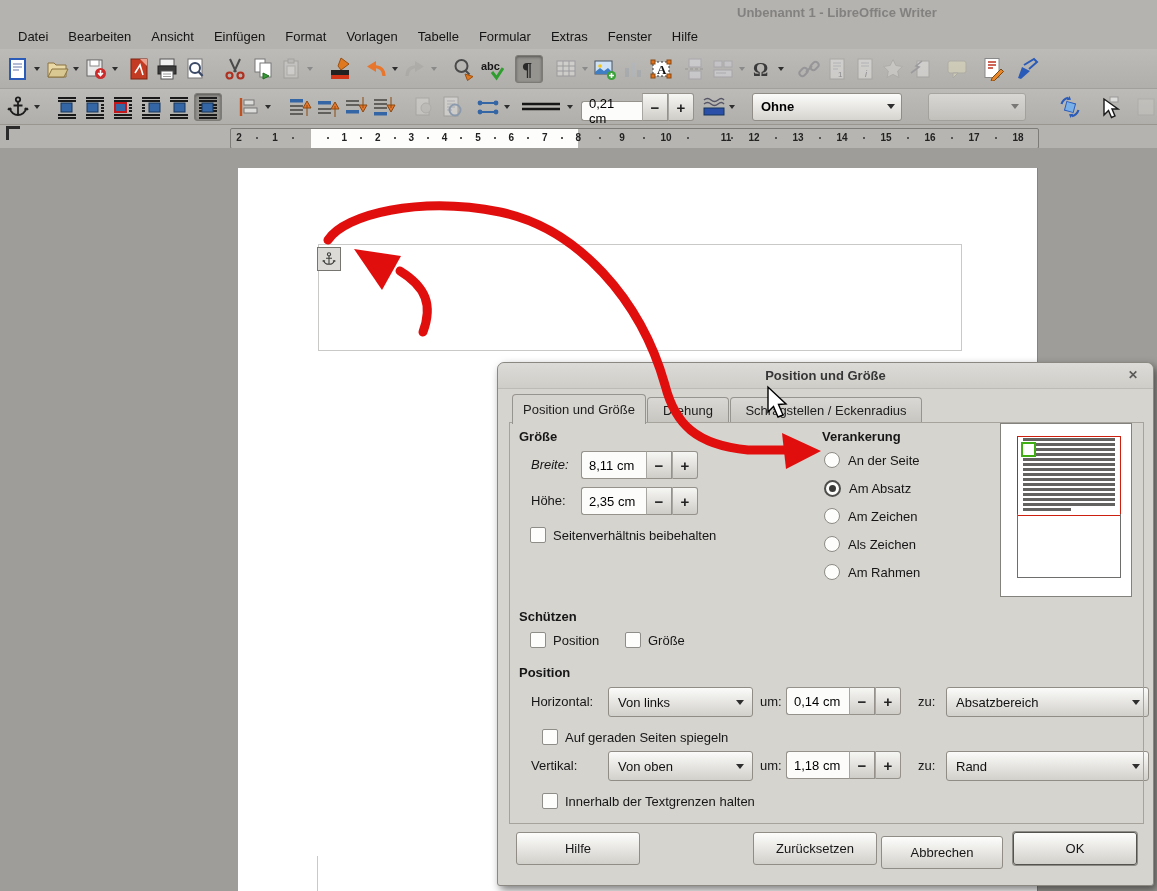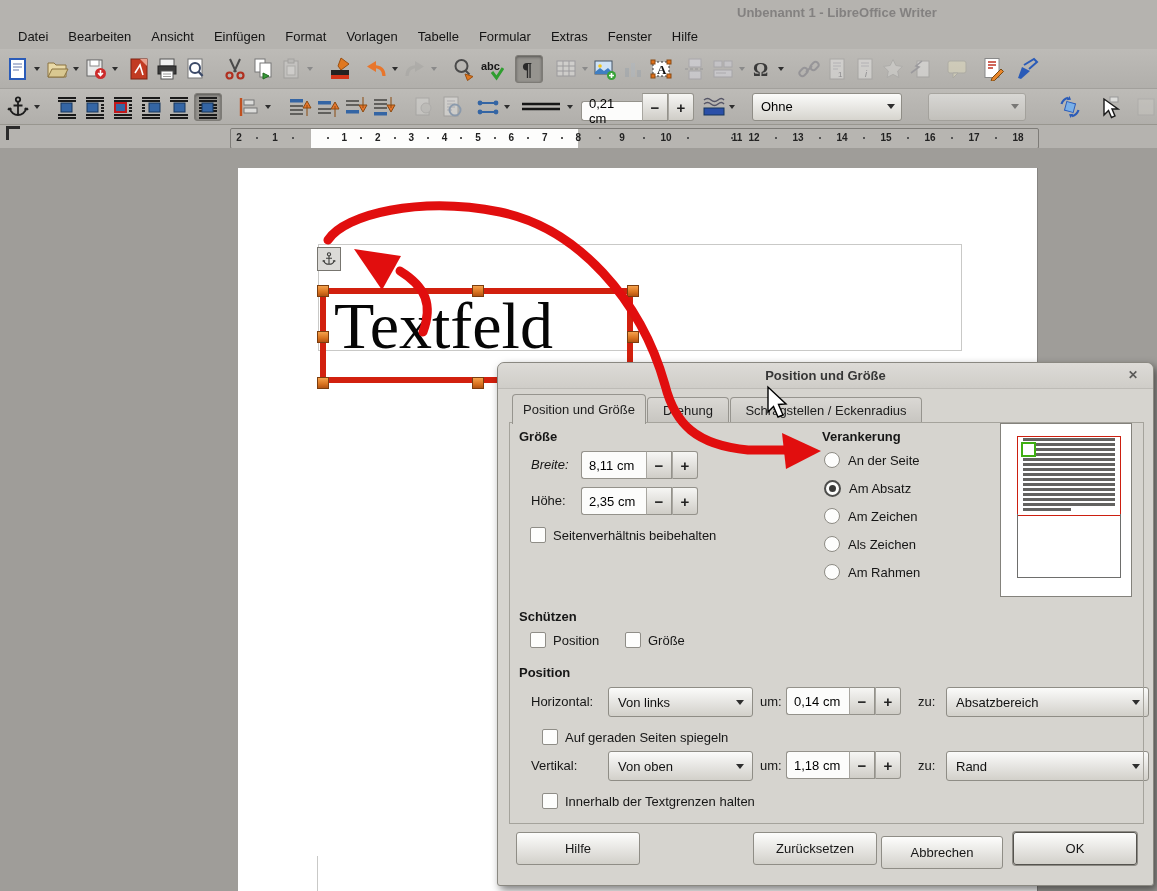--- a/index.html
+++ b/index.html
@@ -598,21 +598,21 @@
     <div class="tbtn">
       <div class="ticon">
         <svg width="26" height="24" viewBox="0 0 26 24">
           <path d="M3 5q3.5-3 7 0t7 0 q3.5-3 6 0M3 9q3.5-3 7 0t7 0q3.5-3 6 0" fill="none" stroke="#556" stroke-width="1.4"></path>
           <rect x="3" y="13" width="20" height="7" fill="#2a4fa8" stroke="#17365c"></rect>
         </svg>
       </div>
     </div>
     <div class="dd"></div>
     <div class="tb-gap" style="width: 14px;"></div>
-    <div class="tcombo" style="width: 140px;">
+    <div class="tcombo" style="width: 140px; font-weight: bold;">
       <span>Ohne</span>
       <span class="arr"></span>
     </div>
     <div class="tb-gap" style="width: 26px;"></div>
     <div class="tcombo disabled" style="width: 88px;">
       <span></span>
       <span class="arr"></span>
     </div>
     <div class="tb-gap" style="width: 30px;"></div>
     <div class="tbtn">
@@ -664,21 +664,21 @@
     <div class="rnum" style="left: 280.4px;">6</div>
     <div class="rtick" style="left: 263.7px;"></div>
     <div class="rnum" style="left: 313.8px;">7</div>
     <div class="rtick" style="left: 297.1px;"></div>
     <div class="rnum" style="left: 347.2px;">8</div>
     <div class="rtick" style="left: 330.5px;"></div>
     <div class="rnum" style="left: 391px;">9</div>
     <div class="rtick" style="left: 369px;"></div>
     <div class="rnum" style="left: 435px;">10</div>
     <div class="rtick" style="left: 413px;"></div>
-    <div class="rnum" style="left: 506px;">11</div>
+    <div class="rnum" style="left: 495px;">11</div>
     <div class="rtick" style="left: 457px;"></div>
     <div class="rnum" style="left: 523px;">12</div>
     <div class="rtick" style="left: 501px;"></div>
     <div class="rnum" style="left: 567px;">13</div>
     <div class="rtick" style="left: 545px;"></div>
     <div class="rnum" style="left: 611px;">14</div>
     <div class="rtick" style="left: 589px;"></div>
     <div class="rnum" style="left: 655px;">15</div>
     <div class="rtick" style="left: 633px;"></div>
     <div class="rnum" style="left: 699px;">16</div>
@@ -692,31 +692,20 @@
 <div class="docbg"></div>
 <div class="page">
   <div class="textbounds"></div>
   <div class="textbounds-cont"></div>
   <div class="anchor-marker">
     <svg width="16" height="16" viewBox="0 0 24 24">
       <circle cx="12" cy="5" r="2.4" fill="none" stroke="#3c3c3a" stroke-width="1.6"></circle>
       <path d="M12 7.5V19 M7.5 11h9 M4 14c1 4 4.5 6 8 6s7-2 8-6 M4 14l-1.6 1.6 M4 14l2 1.4 M20 14l1.6 1.6 M20 14l-2 1.4" fill="none" stroke="#3c3c3a" stroke-width="1.6"></path>
     </svg>
   </div>
-  <div class="textframe" id="textframe" style="border-color: rgb(210, 32, 14);">
-    <span class="frametext">Textfeld</span>
-  <div class="handle" style="left: -9px; top: -9px;"></div>
-      <div class="handle" style="left: 146px; top: -9px;"></div>
-      <div class="handle" style="left: 301px; top: -9px;"></div>
-      <div class="handle" style="left: -9px; top: 37px;"></div>
-      <div class="handle" style="left: 301px; top: 37px;"></div>
-      <div class="handle" style="left: -9px; top: 83px;"></div>
-      <div class="handle" style="left: 146px; top: 83px;"></div>
-      <div class="handle" style="left: 301px; top: 83px;"></div>
-    </div>
 </div>
 
 <div class="dialog">
   <div class="dlg-titlebar">
     <div class="dlg-title">Position und Größe</div>
     <div class="dlg-close">✕</div>
   </div>
   <div id="dlg-tabs">
       <div class="tab active" style="left: 14px; width: 132px;">Position und Größe</div>
       <div class="tab" style="left: 149px; width: 80px;">Drehung</div>

